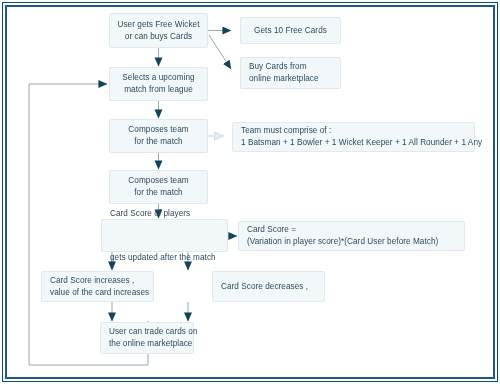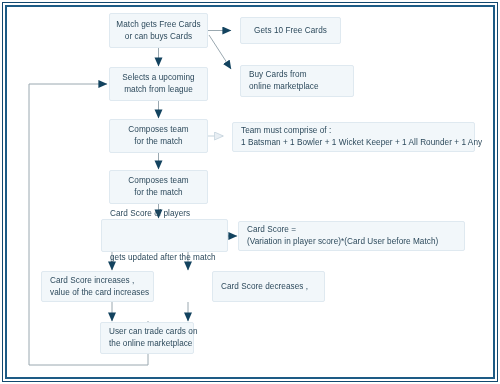--- a/index.html
+++ b/index.html
@@ -112,29 +112,29 @@
     <path d="M188,252 L188,270" fill="none" stroke="#9aa8b0" stroke-width="1" marker-end="url(#ah)"></path>
 
     <path d="M112,302 L112,321" fill="none" stroke="#9aa8b0" stroke-width="1" marker-end="url(#ah)"></path>
 
     <path d="M188,302 L188,321" fill="none" stroke="#9aa8b0" stroke-width="1" marker-end="url(#ah)"></path>
 
     <path d="M148,321 L148,365 L29,365 L29,84 L107,84" fill="none" stroke="#9aa8b0" stroke-width="1" marker-end="url(#ah)"></path>
   </svg>
 
   <div class="node center" style="left:109px; top:13px; width:99px; height:35px;">
-    <span class="ln">Match gets Free Cards</span>
+    <span class="ln">User gets Free Wicket</span>
     <span class="ln">or can buys Cards</span>
   </div>
 
   <div class="node center" style="left:240px; top:17px; width:101px; height:27px;">
     <span class="ln">Gets 10 Free Cards</span>
   </div>
 
-  <div class="node left" style="left:240px; top:57px; width:114px; height:32px;margin-top:8px;">
+  <div class="node left" style="left:240px; top:57px; width:101px; height:32px;">
     <span class="ln">Buy Cards from</span>
     <span class="ln">online marketplace</span>
   </div>
 
   <div class="node center" style="left:109px; top:67px; width:99px; height:34px;">
     <span class="ln">Selects a upcoming</span>
     <span class="ln">match from league</span>
   </div>
 
   <div class="node center" style="left:109px; top:119px; width:99px; height:34px;">

